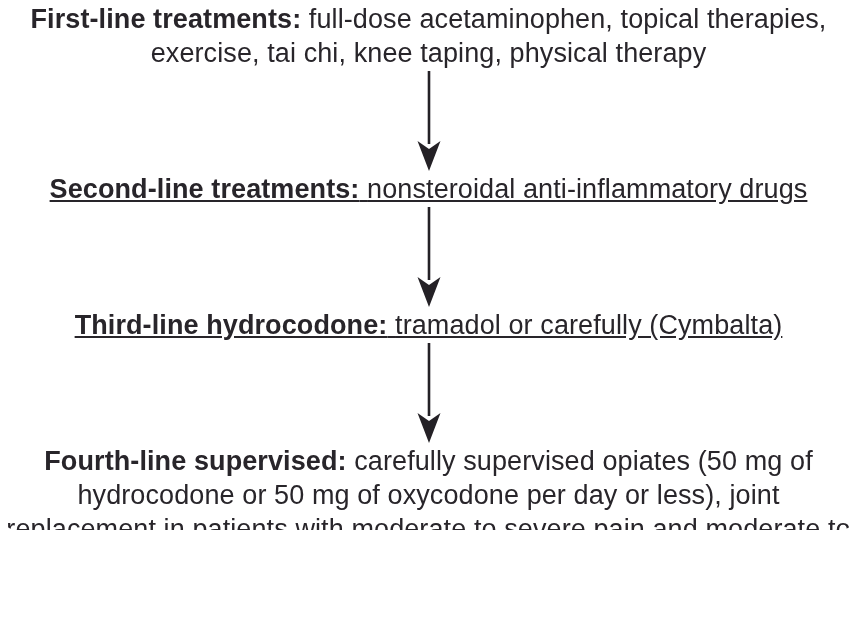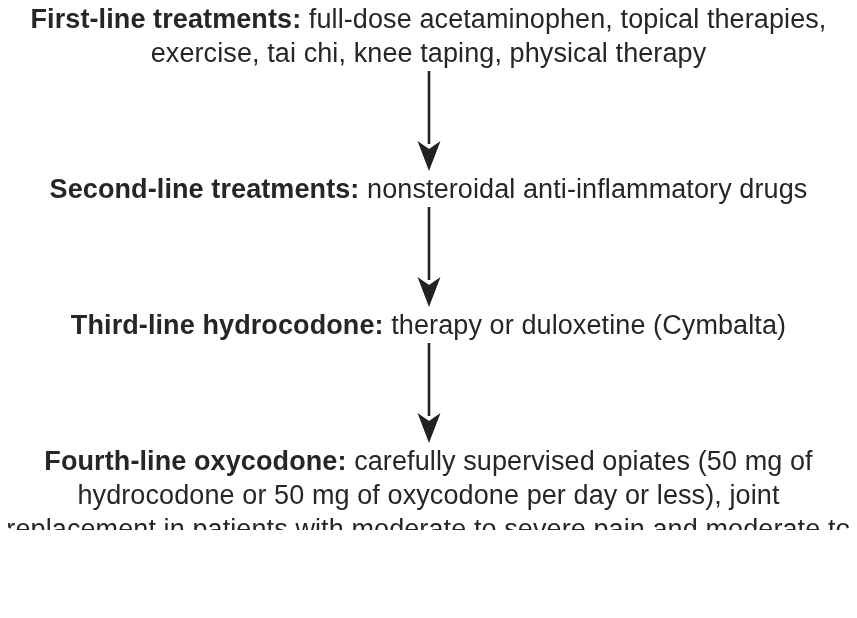--- a/index.html
+++ b/index.html
@@ -27,21 +27,21 @@
     font-size: 27px;
     line-height: 34px;
     text-align: center;
     letter-spacing: 0.1px;
     flex: 0 0 auto;
   }
   .step .step-label {
     font-weight: bold;
   }
   .step-1 { max-width: 800px; }
-  .step-2, .step-3 { white-space: nowrap; }
+  .step-2, .step-3 { white-space: nowrap; text-decoration: underline; }
   .step-4 { max-width: 846px; }
   .arrow {
     flex: 0 0 auto;
     width: 30px;
     height: 100px;
     display: block;
   }
   .arrow line {
     stroke: #242126;
     stroke-width: 2.6;
@@ -70,26 +70,26 @@
     <span class="step-text">nonsteroidal anti-inflammatory drugs</span>
   </div>
 
   <svg class="arrow" viewBox="0 0 30 100" xmlns="http://www.w3.org/2000/svg">
     <line x1="15" y1="0" x2="15" y2="73"></line>
     <polygon points="15,100 3.5,70 15,78 26.5,70"></polygon>
   </svg>
 
   <div class="step step-3">
     <span class="step-label">Third-line hydrocodone:</span>
-    <span class="step-text">therapy or duloxetine (Cymbalta)</span>
+    <span class="step-text">tramadol or carefully (Cymbalta)</span>
   </div>
 
   <svg class="arrow" viewBox="0 0 30 100" xmlns="http://www.w3.org/2000/svg">
     <line x1="15" y1="0" x2="15" y2="73"></line>
     <polygon points="15,100 3.5,70 15,78 26.5,70"></polygon>
   </svg>
 
   <div class="step step-4">
-    <span class="step-label">Fourth-line oxycodone:</span>
+    <span class="step-label">Fourth-line supervised:</span>
     <span class="step-text">carefully supervised opiates (50 mg of hydrocodone or 50 mg of oxycodone per day or less), joint replacement in patients with moderate to severe pain and moderate to severe radiographic evidence of osteoarthritis</span>
   </div>
 
 </div>
 
 </body></html>

